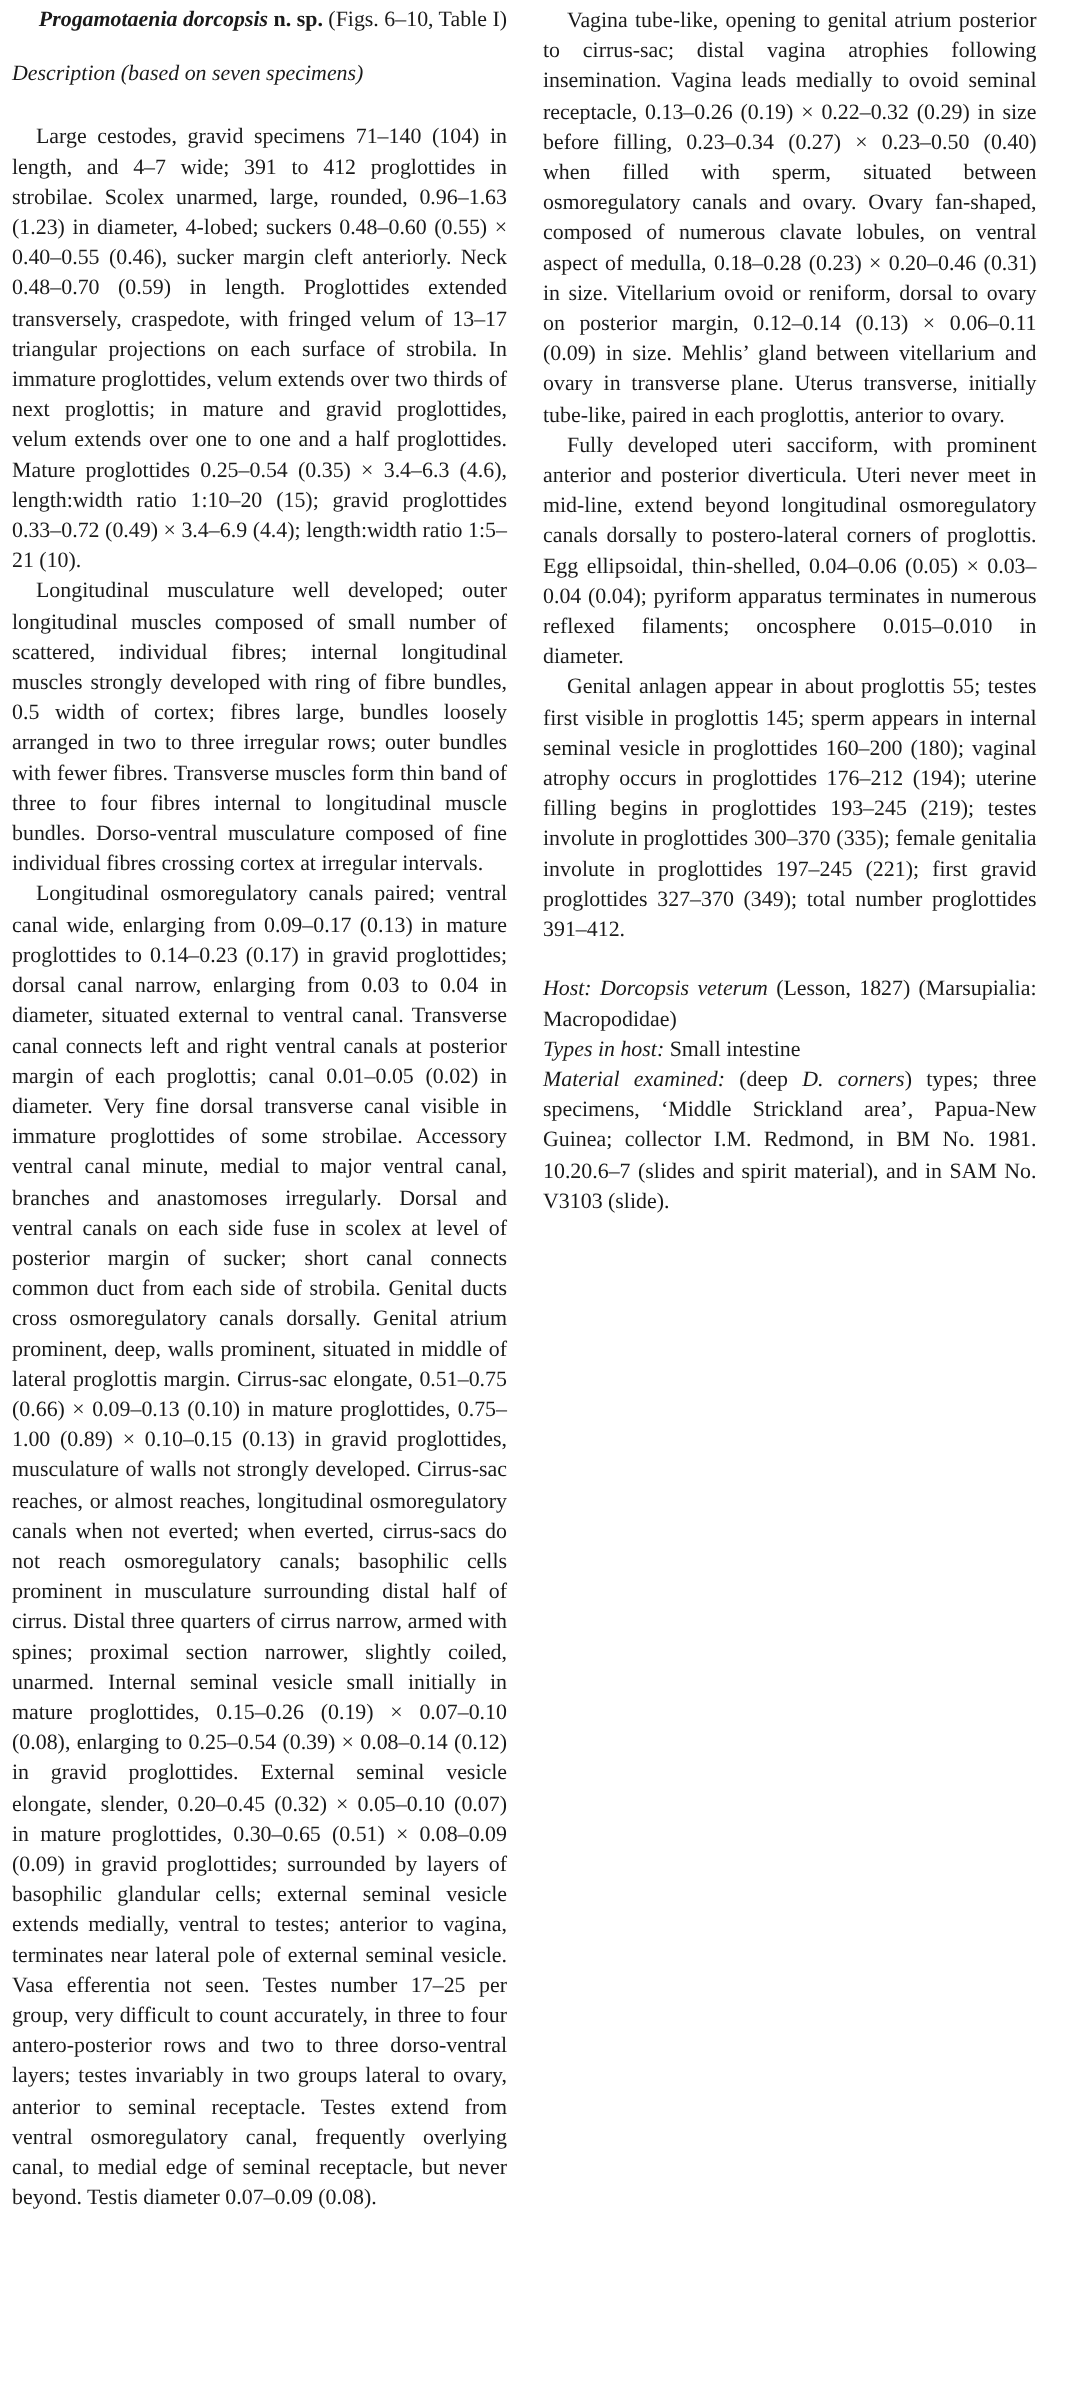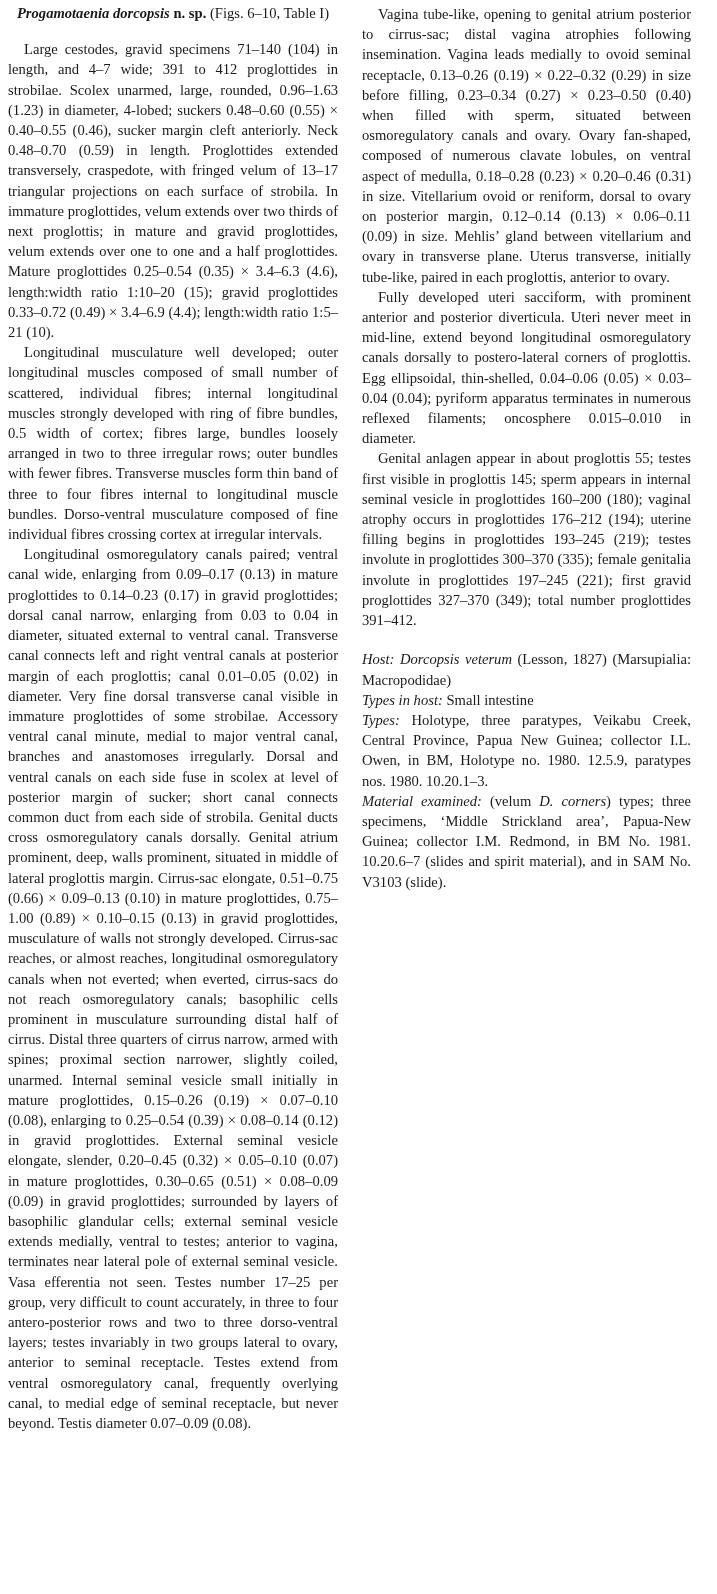--- a/index.html
+++ b/index.html
@@ -16,55 +16,53 @@
     top: 3px;
     font-size: 14.6px;
     line-height: 20.2px;
     text-align: justify;
     hyphens: manual;
   }
   .col-left { left: 8px; width: 330px; }
   .col-right { left: 362px; width: 329px; top: 4px; }
   p { margin: 0; }
   .indent { text-indent: 16px; }
-  .heading { margin-bottom: 16px; text-align: center; }
+  .heading { margin-bottom: 16px; text-align: right; }
   .heading .bold-italic { font-weight: bold; font-style: italic; }
   .heading .bold { font-weight: bold; }
   .subheading { font-style: italic; margin-bottom: 22px; text-align: left; }
   .gap { height: 19px; }
   .it { font-style: italic; margin-top: 20px; }
   .meta p { text-align: justify; }
 </style>
 </head>
 <body>
 
 <div class="col col-left">
   <p class="heading">
     <span class="bold-italic">Progamotaenia dorcopsis</span>
     <span class="bold">n. sp.</span>
     <span>(Figs. 6–10, Table I)</span>
   </p>
+  <p class="subheading">Description (based on seven specimens)</p>
   <p class="indent">Large cestodes, gravid specimens 71–140 (104) in length, and 4–7 wide; 391 to 412 proglottides in strobilae. Scolex unarmed, large, rounded, 0.96–1.63 (1.23) in diameter, 4-lobed; suckers 0.48–0.60 (0.55) × 0.40–0.55 (0.46), sucker margin cleft anteriorly. Neck 0.48–0.70 (0.59) in length. Proglottides extended transversely, craspedote, with fringed velum of 13–17 triangular projections on each surface of strobila. In immature proglottides, velum extends over two thirds of next proglottis; in mature and gravid proglottides, velum extends over one to one and a half proglottides. Mature proglottides 0.25–0.54 (0.35) × 3.4–6.3 (4.6), length:width ratio 1:10–20 (15); gravid proglottides 0.33–0.72 (0.49) × 3.4–6.9 (4.4); length:width ratio 1:5–21 (10).</p>
   <p class="indent">Longitudinal musculature well developed; outer longitudinal muscles composed of small number of scattered, individual fibres; internal longitudinal muscles strongly developed with ring of fibre bundles, 0.5 width of cortex; fibres large, bundles loosely arranged in two to three irregular rows; outer bundles with fewer fibres. Transverse muscles form thin band of three to four fibres internal to longitudinal muscle bundles. Dorso-ventral musculature composed of fine individual fibres crossing cortex at irregular intervals.</p>
   <p class="indent">Longitudinal osmoregulatory canals paired; ventral canal wide, enlarging from 0.09–0.17 (0.13) in mature proglottides to 0.14–0.23 (0.17) in gravid proglottides; dorsal canal narrow, enlarging from 0.03 to 0.04 in diameter, situated external to ventral canal. Transverse canal connects left and right ventral canals at posterior margin of each proglottis; canal 0.01–0.05 (0.02) in diameter. Very fine dorsal transverse canal visible in immature proglottides of some strobilae. Accessory ventral canal minute, medial to major ventral canal, branches and anastomoses irregularly. Dorsal and ventral canals on each side fuse in scolex at level of posterior margin of sucker; short canal connects common duct from each side of strobila. Genital ducts cross osmoregulatory canals dorsally. Genital atrium prominent, deep, walls prominent, situated in middle of lateral proglottis margin. Cirrus-sac elongate, 0.51–0.75 (0.66) × 0.09–0.13 (0.10) in mature proglottides, 0.75–1.00 (0.89) × 0.10–0.15 (0.13) in gravid proglottides, musculature of walls not strongly developed. Cirrus-sac reaches, or almost reaches, longitudinal osmoregulatory canals when not everted; when everted, cirrus-sacs do not reach osmoregulatory canals; basophilic cells prominent in musculature surrounding distal half of cirrus. Distal three quarters of cirrus narrow, armed with spines; proximal section narrower, slightly coiled, unarmed. Internal seminal vesicle small initially in mature proglottides, 0.15–0.26 (0.19) × 0.07–0.10 (0.08), enlarging to 0.25–0.54 (0.39) × 0.08–0.14 (0.12) in gravid proglottides. External seminal vesicle elongate, slender, 0.20–0.45 (0.32) × 0.05–0.10 (0.07) in mature proglottides, 0.30–0.65 (0.51) × 0.08–0.09 (0.09) in gravid proglottides; surrounded by layers of basophilic glandular cells; external seminal vesicle extends medially, ventral to testes; anterior to vagina, terminates near lateral pole of external seminal vesicle. Vasa efferentia not seen. Testes number 17–25 per group, very difficult to count accurately, in three to four antero-posterior rows and two to three dorso-ventral layers; testes invariably in two groups lateral to ovary, anterior to seminal receptacle. Testes extend from ventral osmoregulatory canal, frequently overlying canal, to medial edge of seminal receptacle, but never beyond. Testis diameter 0.07–0.09 (0.08).</p>
 </div>
 
 <div class="col col-right">
   <p class="indent">Vagina tube-like, opening to genital atrium posterior to cirrus-sac; distal vagina atrophies following insemination. Vagina leads medially to ovoid seminal receptacle, 0.13–0.26 (0.19) × 0.22–0.32 (0.29) in size before filling, 0.23–0.34 (0.27) × 0.23–0.50 (0.40) when filled with sperm, situated between osmoregulatory canals and ovary. Ovary fan-shaped, composed of numerous clavate lobules, on ventral aspect of medulla, 0.18–0.28 (0.23) × 0.20–0.46 (0.31) in size. Vitellarium ovoid or reniform, dorsal to ovary on posterior margin, 0.12–0.14 (0.13) × 0.06–0.11 (0.09) in size. Mehlis’ gland between vitellarium and ovary in transverse plane. Uterus transverse, initially tube-like, paired in each proglottis, anterior to ovary.</p>
   <p class="indent">Fully developed uteri sacciform, with prominent anterior and posterior diverticula. Uteri never meet in mid-line, extend beyond longitudinal osmoregulatory canals dorsally to postero-lateral corners of proglottis. Egg ellipsoidal, thin-shelled, 0.04–0.06 (0.05) × 0.03–0.04 (0.04); pyriform apparatus terminates in numerous reflexed filaments; oncosphere 0.015–0.010 in diameter.</p>
   <p class="indent">Genital anlagen appear in about proglottis 55; testes first visible in proglottis 145; sperm appears in internal seminal vesicle in proglottides 160–200 (180); vaginal atrophy occurs in proglottides 176–212 (194); uterine filling begins in proglottides 193–245 (219); testes involute in proglottides 300–370 (335); female genitalia involute in proglottides 197–245 (221); first gravid proglottides 327–370 (349); total number proglottides 391–412.</p>
   <div class="gap"></div>
   <div class="meta">
     <p>
       <span class="it">Host:</span>
       <span class="it">Dorcopsis veterum</span><span> (Lesson, 1827) (Marsupialia: Macropodidae)</span>
     </p>
     <p>
       <span class="it">Types in host:</span><span> Small intestine</span>
     </p>
     <p>
-      <span class="it">Types:</span><span> Holotype, three paratypes, Veikabu Creek, Central Province, Papua New Guinea; collector I.L. Owen, in BM, Holotype no. 1980. 12.5.9, paratypes nos. 1980. 10.20.1–3.</span>
-    </p>
-    <p>
-      <span class="it">Material examined:</span><span> (velum </span><span class="it">D. corners</span><span>) types; three specimens, ‘Middle Strickland area’, Papua-New Guinea; collector I.M. Redmond, in BM No. 1981. 10.20.6–7 (slides and spirit material), and in SAM No. V3103 (slide).</span>
+      <span class="it">Material examined:</span><span> (deep </span><span class="it">D. corners</span><span>) types; three specimens, ‘Middle Strickland area’, Papua-New Guinea; collector I.M. Redmond, in BM No. 1981. 10.20.6–7 (slides and spirit material), and in SAM No. V3103 (slide).</span>
     </p>
   </div>
 </div>
 
 </body></html>

